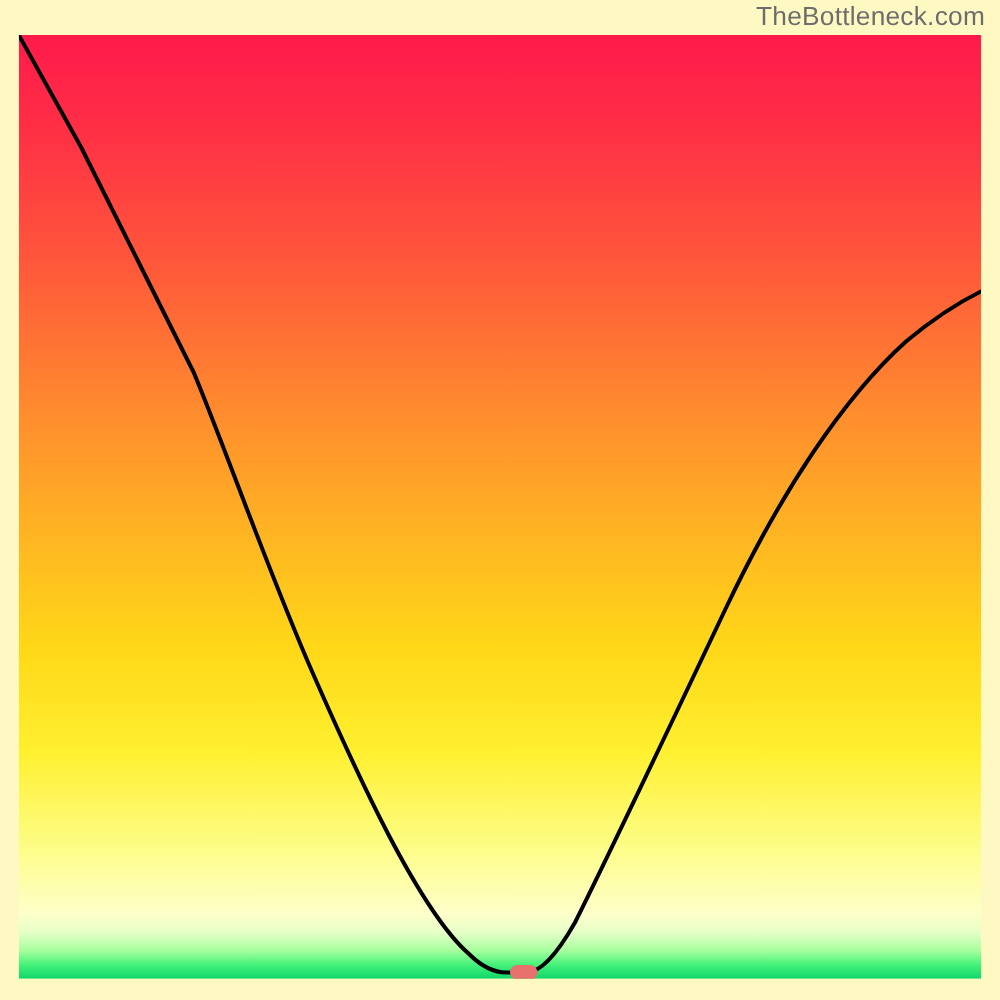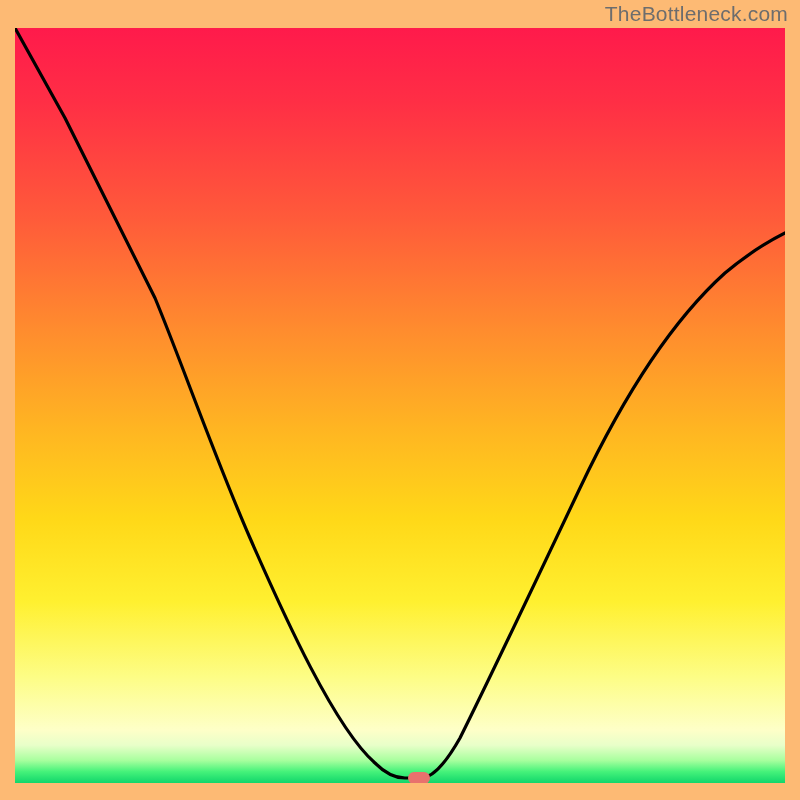--- a/index.html
+++ b/index.html
@@ -8,21 +8,21 @@
     width: 800px;
     height: 800px;
     background: #000;
     overflow: hidden;
     font-family: Arial, Helvetica, sans-serif;
   }
   .frame {
     position: relative;
     width: 800px;
     height: 800px;
-    background: #fdba74;
+    background: #fef9c3;
   }
   .watermark {
     position: absolute;
     top: 2px;
     right: 12px;
     color: #6d6d6d;
     font-size: 21px;
     font-weight: 400;
     letter-spacing: 0.2px;
     z-index: 5;

